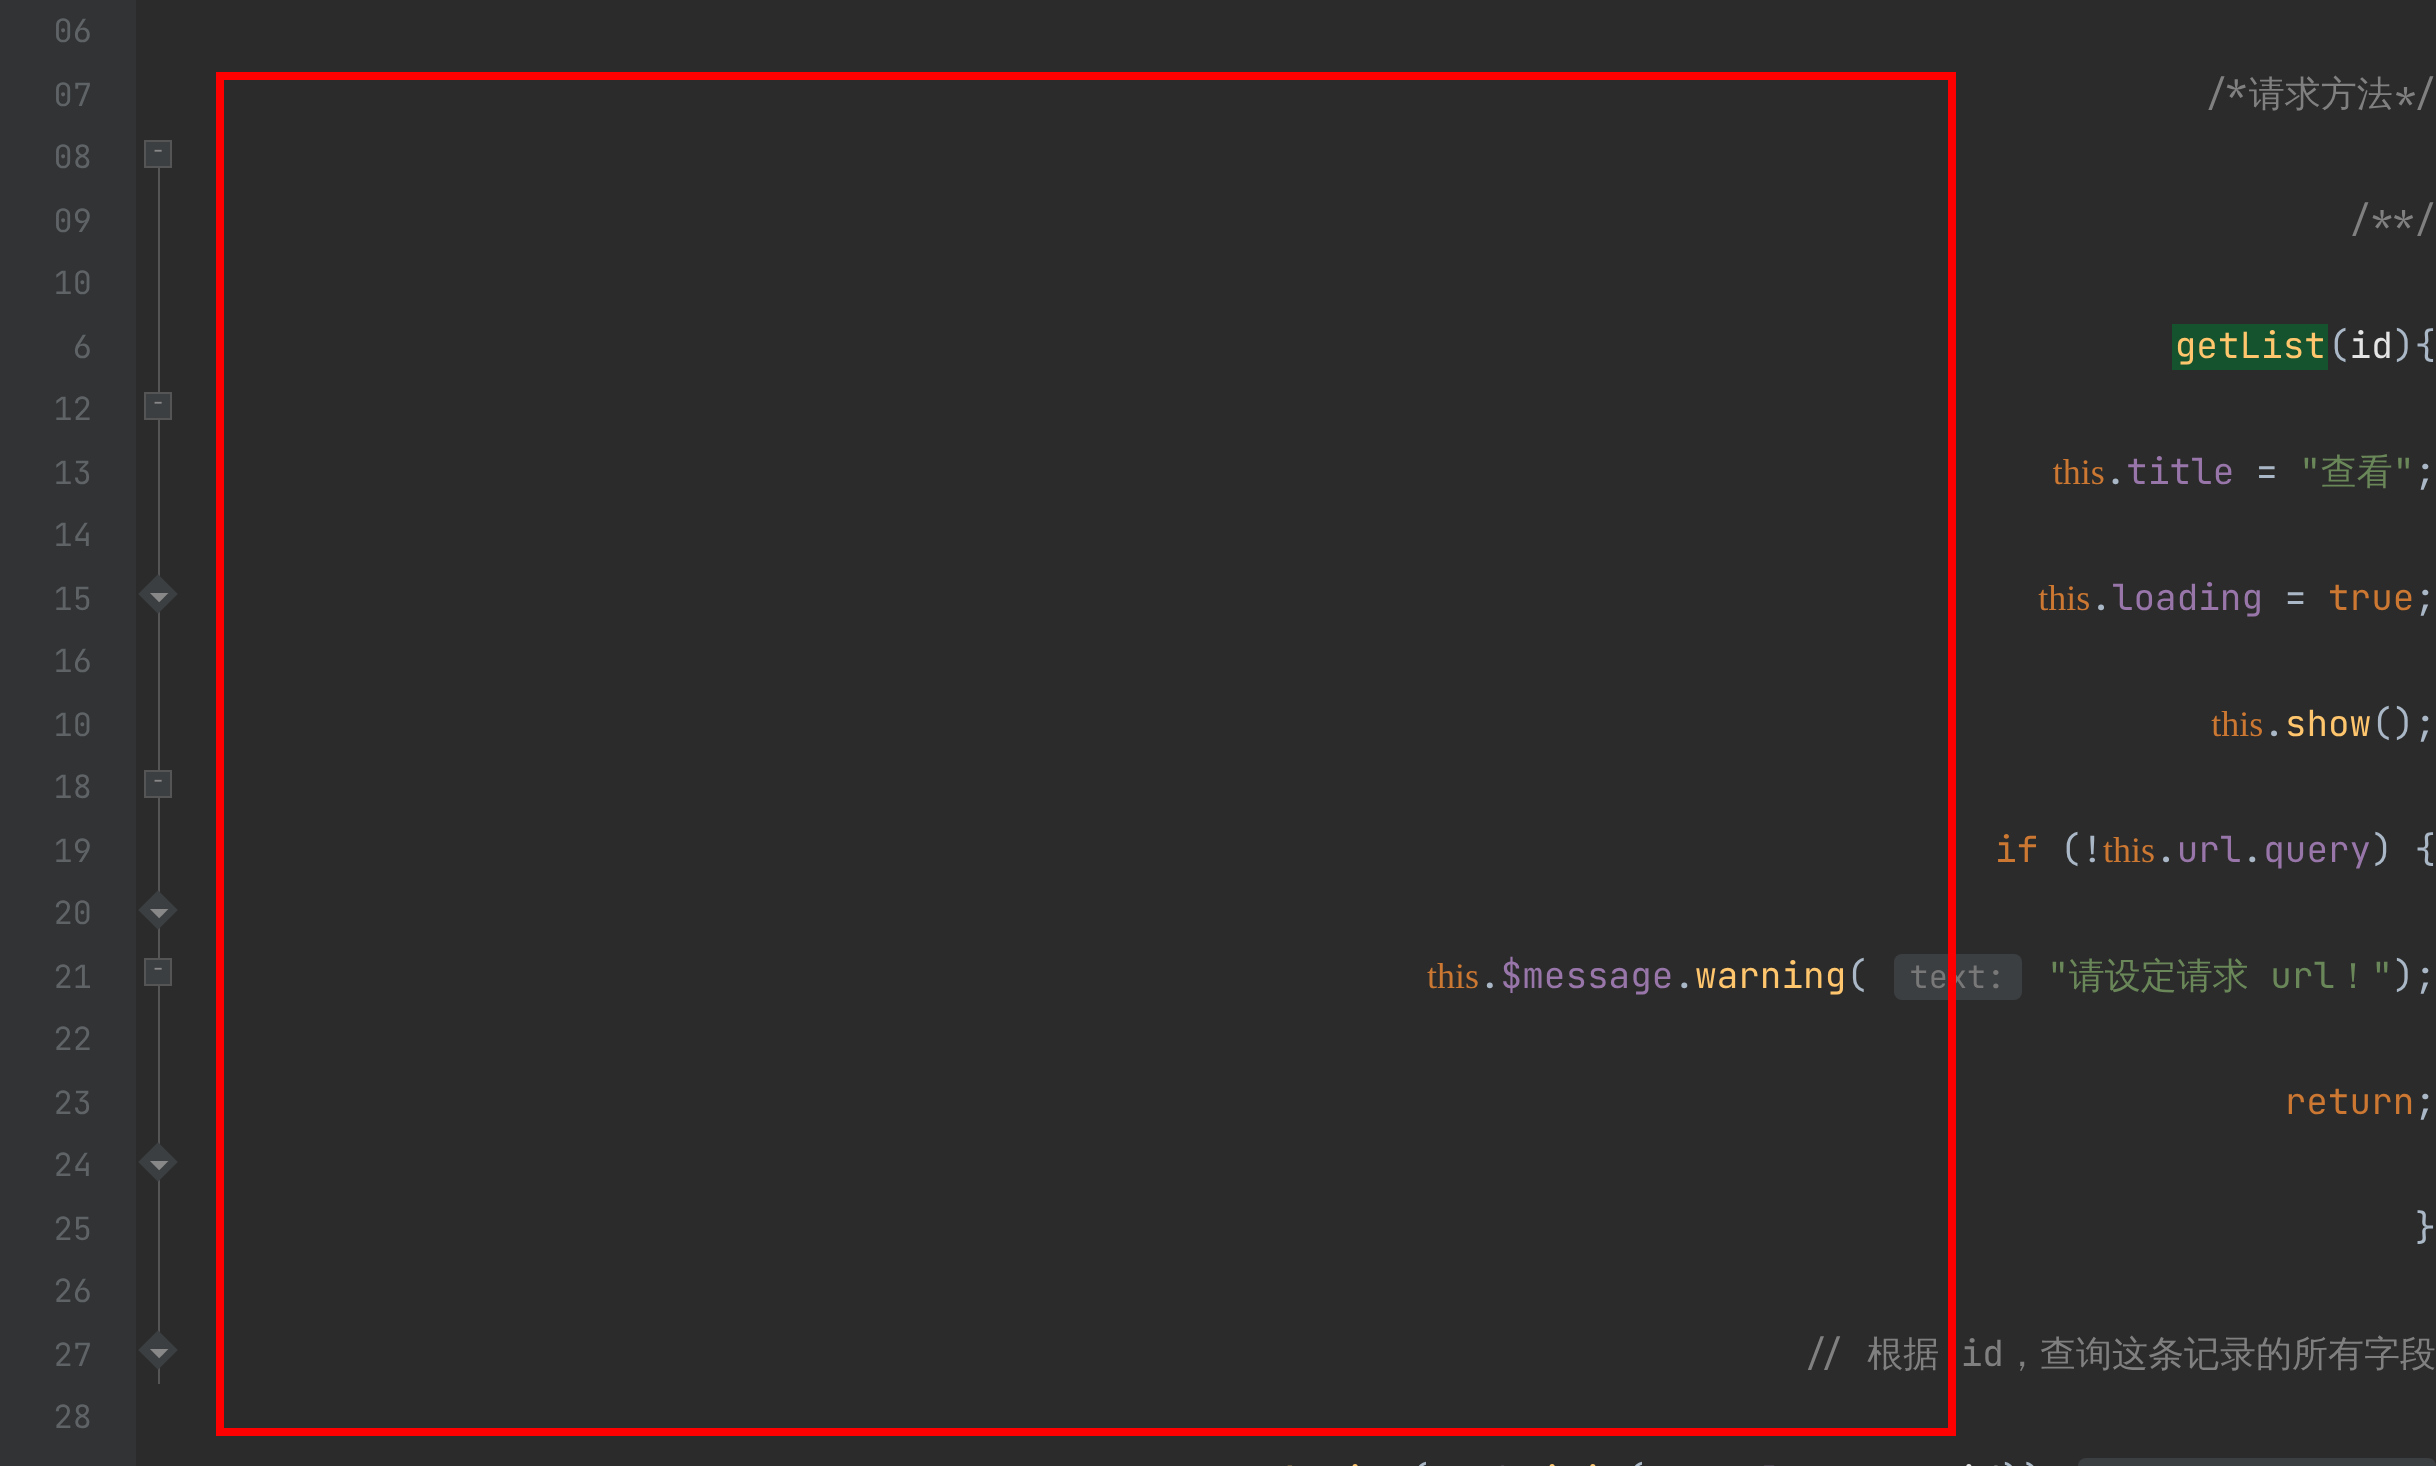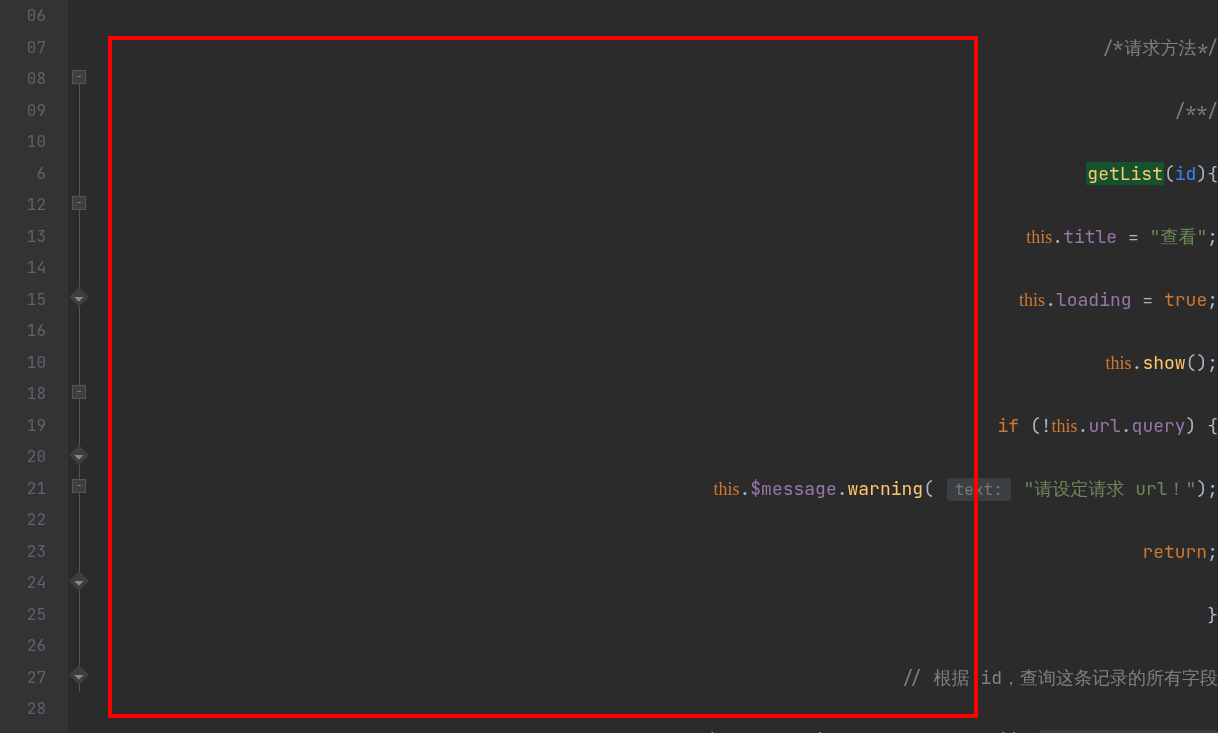--- a/index.html
+++ b/index.html
@@ -66,21 +66,21 @@
   }
   .code-line { height: 31.5px; }
   .c-comment { color: #808080; }
   .c-keyword { color: #cc7832; }
   .c-this { color: #cc7832; font-family: Liberation Serif, serif; }
   .c-func { color: #ffc66d; margin-top: 28px; }
   .c-funcdef { color: #ffc66d; }
   .c-prop { color: #9876aa; }
   .c-string { color: #6a8759; }
   .c-bool { color: #cc7832; }
-  .c-param { color: #3b82f6; }
+  .c-param { color: #e5e5e5; }
   .c-italic { font-style: italic; color: #9876aa; }
   .c-punct { color: #a9b7c6; }
   .hint {
     background: #3c3f41;
     color: #787878;
     border-radius: 4px;
     padding: 1px 8px;
     font-size: 16px;
     margin: 16px 2px;
   }

